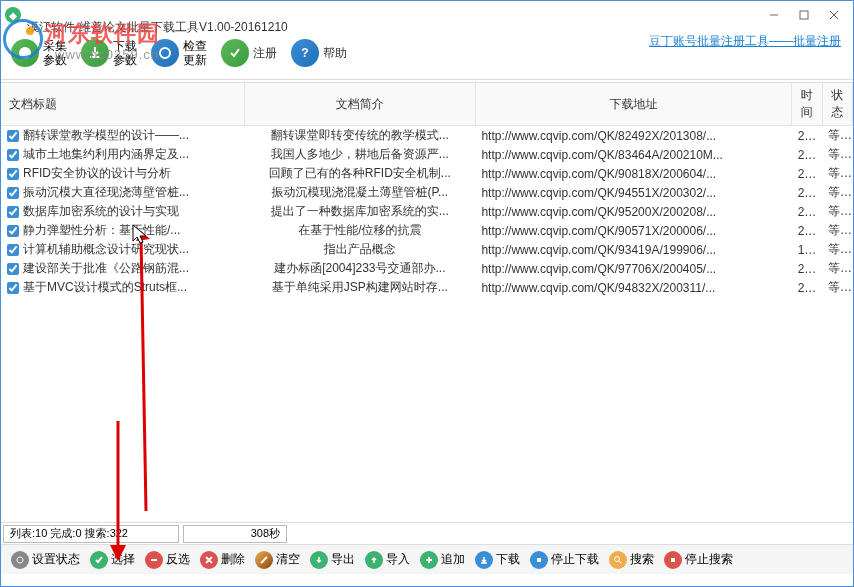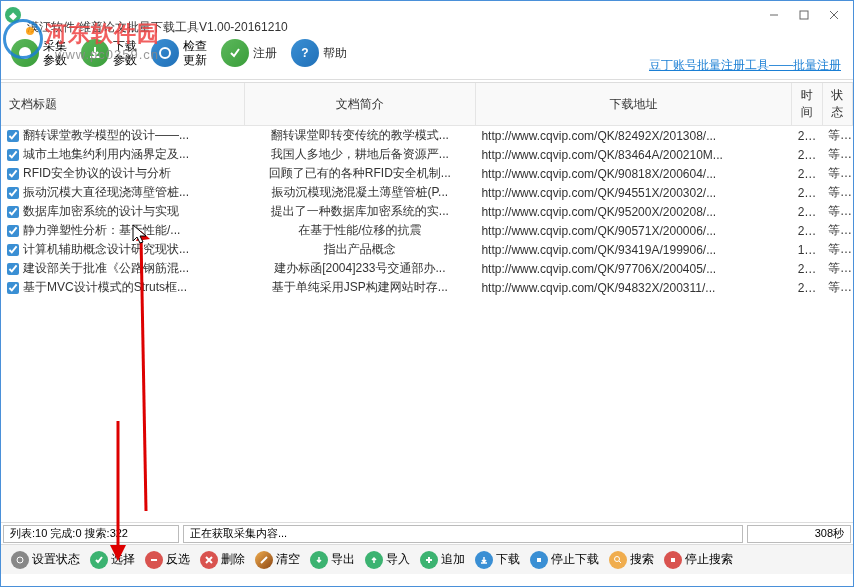--- a/index.html
+++ b/index.html
@@ -19,21 +19,21 @@
     .watermark-dot { position: absolute; top: 8px; left: 25px; width: 8px; height: 8px; background: #f90; border-radius: 50%; }
     
     .toolbar { height: 48px; display: flex; align-items: center; padding: 0 10px; gap: 14px; position: relative; }
     .toolbar-item-row { display: flex; align-items: center; gap: 4px; cursor: pointer; }
     .toolbar-icon { width: 28px; height: 28px; border-radius: 50%; display: flex; align-items: center; justify-content: center; }
     .toolbar-icon-green { background: linear-gradient(135deg, #5cb85c, #3a9d3a); }
     .toolbar-icon-blue { background: linear-gradient(135deg, #3a8fd4, #2070b8); }
     .toolbar-icon svg { width: 16px; height: 16px; fill: #fff; }
     .toolbar-label { font-size: 12px; color: #333; }
     .toolbar-labels { display: flex; flex-direction: column; line-height: 14px; }
-    .toolbar-link { position: absolute; right: 12px; top: 56px; color: #1b7fd4; text-decoration: underline; font-size: 12px; }
+    .toolbar-link { position: absolute; right: 12px; top: 32px; color: #1b7fd4; text-decoration: underline; font-size: 12px; }
     
     .divider { height: 1px; background: #ddd; margin: 2px 0; }
     
     .table-container { height: 440px; overflow: auto; border-top: 1px solid #ddd; position: relative; }
     table { width: 100%; border-collapse: collapse; }
     th { text-align: center; font-weight: normal; padding: 4px 6px; border-right: 1px solid #e5e5e5; border-bottom: 1px solid #e5e5e5; background: #f9f9f9; font-size: 12px; color: #333; }
     th:first-child { text-align: left; padding-left: 8px; }
     td { padding: 1px 6px; font-size: 12px; color: #333; white-space: nowrap; overflow: hidden; text-overflow: ellipsis; max-width: 0; }
     td:first-child { width: 200px; max-width: 200px; }
     td:nth-child(2) { width: 190px; max-width: 190px; text-align: center; }
@@ -289,23 +289,20 @@
 </div>
 <div class="annotation-arrow2">
   <svg width="30" height="140">
       <line x1="12" y1="0" x2="12" y2="128" stroke="#d00" stroke-width="3"></line>
       <polygon points="4,124 12,140 20,124" fill="#d00"></polygon>
     </svg>
 </div>
 
 <div class="statusbar">
   <div class="status-box status-left">列表:10 完成:0 搜索:322</div>
-  <div class="status-box status-progress">
-      <span class="status-progress-text">正在获取采集内容...</span>
-    </div>
   <div class="status-box status-right">308秒</div>
 </div>
 
 <div class="bottombar">
   <div class="bottom-item">
       <div class="bottom-icon ico-gear">
         <svg viewBox="0 0 10 10">
           <circle cx="5" cy="5" r="3" fill="none" stroke="#fff"></circle>
         </svg>
       </div>

